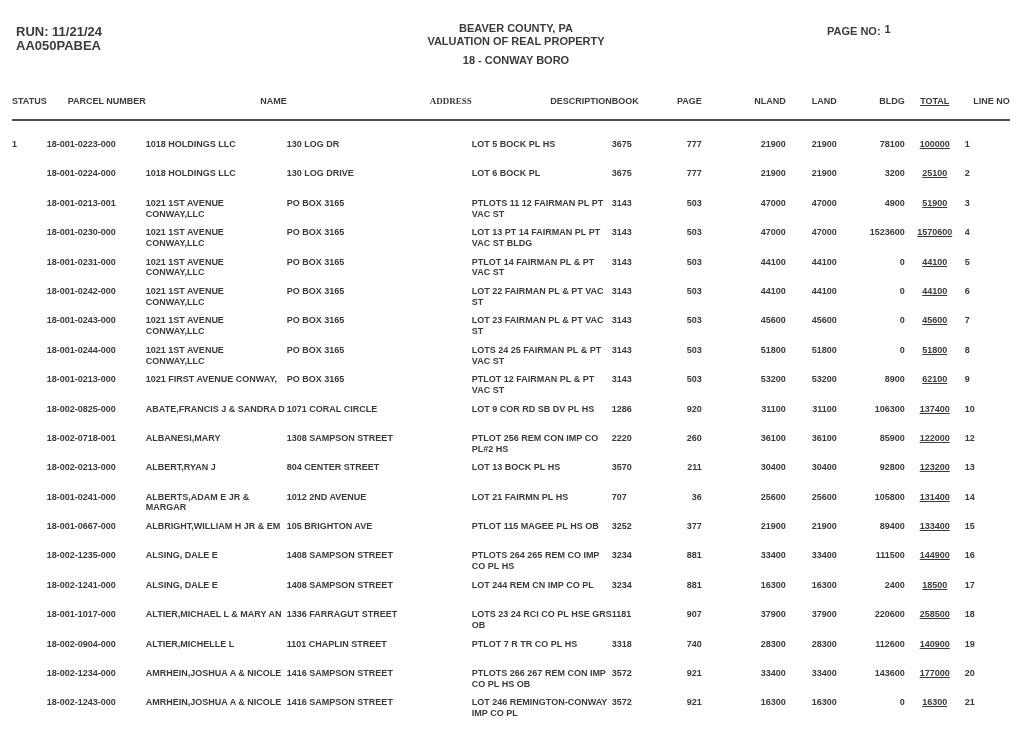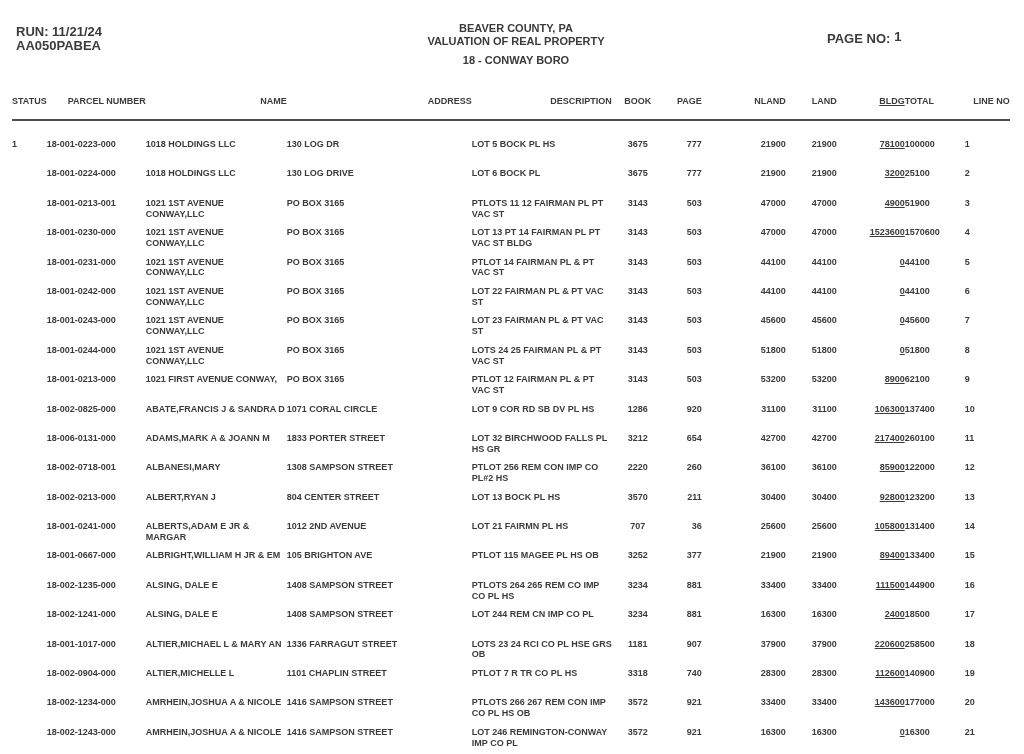--- a/index.html
+++ b/index.html
@@ -16,52 +16,52 @@
     font-family:"Liberation Sans","DejaVu Sans",sans-serif;
     font-weight:bold;
     color:var(--text-color);
     overflow:hidden;
   }
   
   .run-block{position:absolute;left:16px;top:25px;font-size:13px;line-height:14px;}
   .title-block{position:absolute;left:0;top:22px;width:1032px;text-align:center;font-size:11px;}
   .title-line1,.title-line2{line-height:13px;}
   .title-line3{margin-top:6px;line-height:13px;}
-  .pageno-block{position:absolute;left:827px;top:31px;font-size:13px;}
+  .pageno-block{position:absolute;left:827px;top:25px;font-size:11px;}
   .pageno-num{position:relative;top:-2px;margin-left:4px;}
   
   table{
     position:absolute;left:12px;top:96px;
     border-collapse:collapse;table-layout:fixed;
     font-size:9px;line-height:10.8px;
   }
   th,td{font-weight:bold;vertical-align:top;white-space:pre;overflow:visible;}
   thead tr{height:26px;}
   th{text-align:right;font-size:9px;}
   tbody tr{height:29.4px;}
   tbody tr:first-child{height:46.4px;}
   tbody tr:first-child td{padding-top:17px;}
   
   .col-status{width:30px;}
   .col-parcel{width:87px;}
   .col-name{width:141px;}
   .col-address{width:185px;}
   .col-description{width:125px;}
-  .col-book{width:52px;text-align:center;}
+  .col-book{width:52px;text-align:left;}
   .col-page{width:38px;text-align:right;}
   .col-nland{width:84px;text-align:right;}
   .col-land{width:51px;text-align:right;}
-  .col-bldg{width:68px;text-align:right;text-decoration:underline;}
-  .col-total{width:60px;text-align:left;}
+  .col-bldg{width:68px;text-align:right;}
+  .col-total{width:60px;text-align:center;text-decoration:underline;}
   .col-line{width:45px;}
   td.col-line{padding-right:13px;}
   
   th.col-parcel{padding-left:21px;}
   th.col-name{padding-left:13px;}
-  th.col-address{padding-left:30px;}
+  th.col-address{padding-left:30px;font-family:Liberation Serif, serif;}
   th.col-description{padding-left:13px;}
   
   .header-rule{
     position:absolute;left:12px;top:119px;
     width:998px;height:2px;background:var(--rule-color);
   }
 </style>
 </head>
 <body>
 
@@ -246,35 +246,20 @@
           <td class="col-book">1286</td>
           <td class="col-page">920</td>
           <td class="col-nland">31100</td>
           <td class="col-land">31100</td>
           <td class="col-bldg">106300</td>
           <td class="col-total">137400</td>
           <td class="col-line">10</td>
         </tr>
         <tr>
           <td class="col-status"></td>
-          <td class="col-parcel">18-006-0131-000</td>
-          <td class="col-name">ADAMS,MARK A &amp; JOANN M</td>
-          <td class="col-address">1833 PORTER STREET</td>
-          <td class="col-description">LOT 32 BIRCHWOOD FALLS PL
-HS GR</td>
-          <td class="col-book">3212</td>
-          <td class="col-page">654</td>
-          <td class="col-nland">42700</td>
-          <td class="col-land">42700</td>
-          <td class="col-bldg">217400</td>
-          <td class="col-total">260100</td>
-          <td class="col-line">11</td>
-        </tr>
-        <tr>
-          <td class="col-status"></td>
           <td class="col-parcel">18-002-0718-001</td>
           <td class="col-name">ALBANESI,MARY</td>
           <td class="col-address">1308 SAMPSON STREET</td>
           <td class="col-description">PTLOT 256 REM CON IMP CO
 PL#2 HS</td>
           <td class="col-book">2220</td>
           <td class="col-page">260</td>
           <td class="col-nland">36100</td>
           <td class="col-land">36100</td>
           <td class="col-bldg">85900</td>

